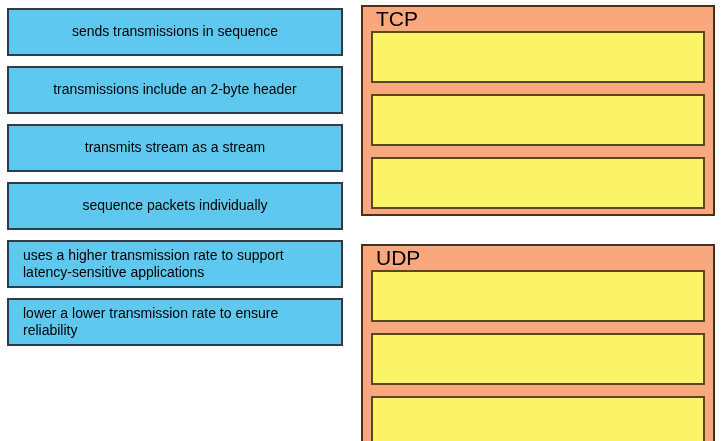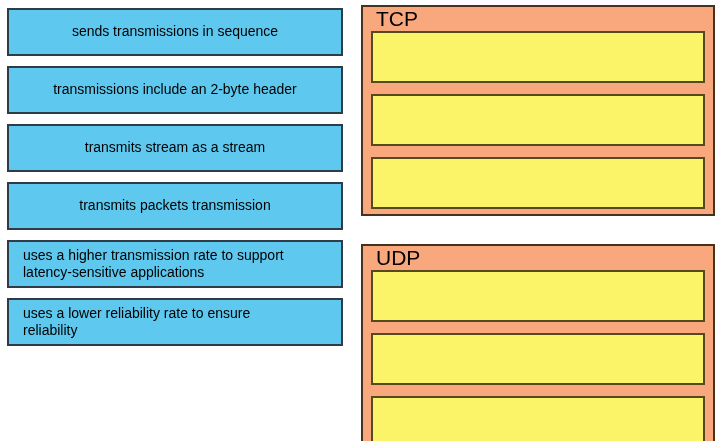--- a/index.html
+++ b/index.html
@@ -80,23 +80,23 @@
 </style>
 </head>
 <body>
 
 <div id="canvas">
 
   <div class="items-col">
     <div class="drag-item center">sends transmissions in sequence</div>
     <div class="drag-item center">transmissions include an 2-byte header</div>
     <div class="drag-item center">transmits stream as a stream</div>
-    <div class="drag-item center">transmits packets transmission</div>
+    <div class="drag-item center">sequence packets individually</div>
     <div class="drag-item left">uses a higher transmission rate to support latency-sensitive applications</div>
-    <div class="drag-item left">uses a lower reliability rate to ensure reliability</div>
+    <div class="drag-item left">lower a lower transmission rate to ensure reliability</div>
   </div>
 
   <div id="tcp-panel" class="drop-panel">
     <div class="panel-label">TCP</div>
     <div class="slots">
       <div class="drop-slot"></div>
       <div class="drop-slot"></div>
       <div class="drop-slot"></div>
     </div>
   </div>

